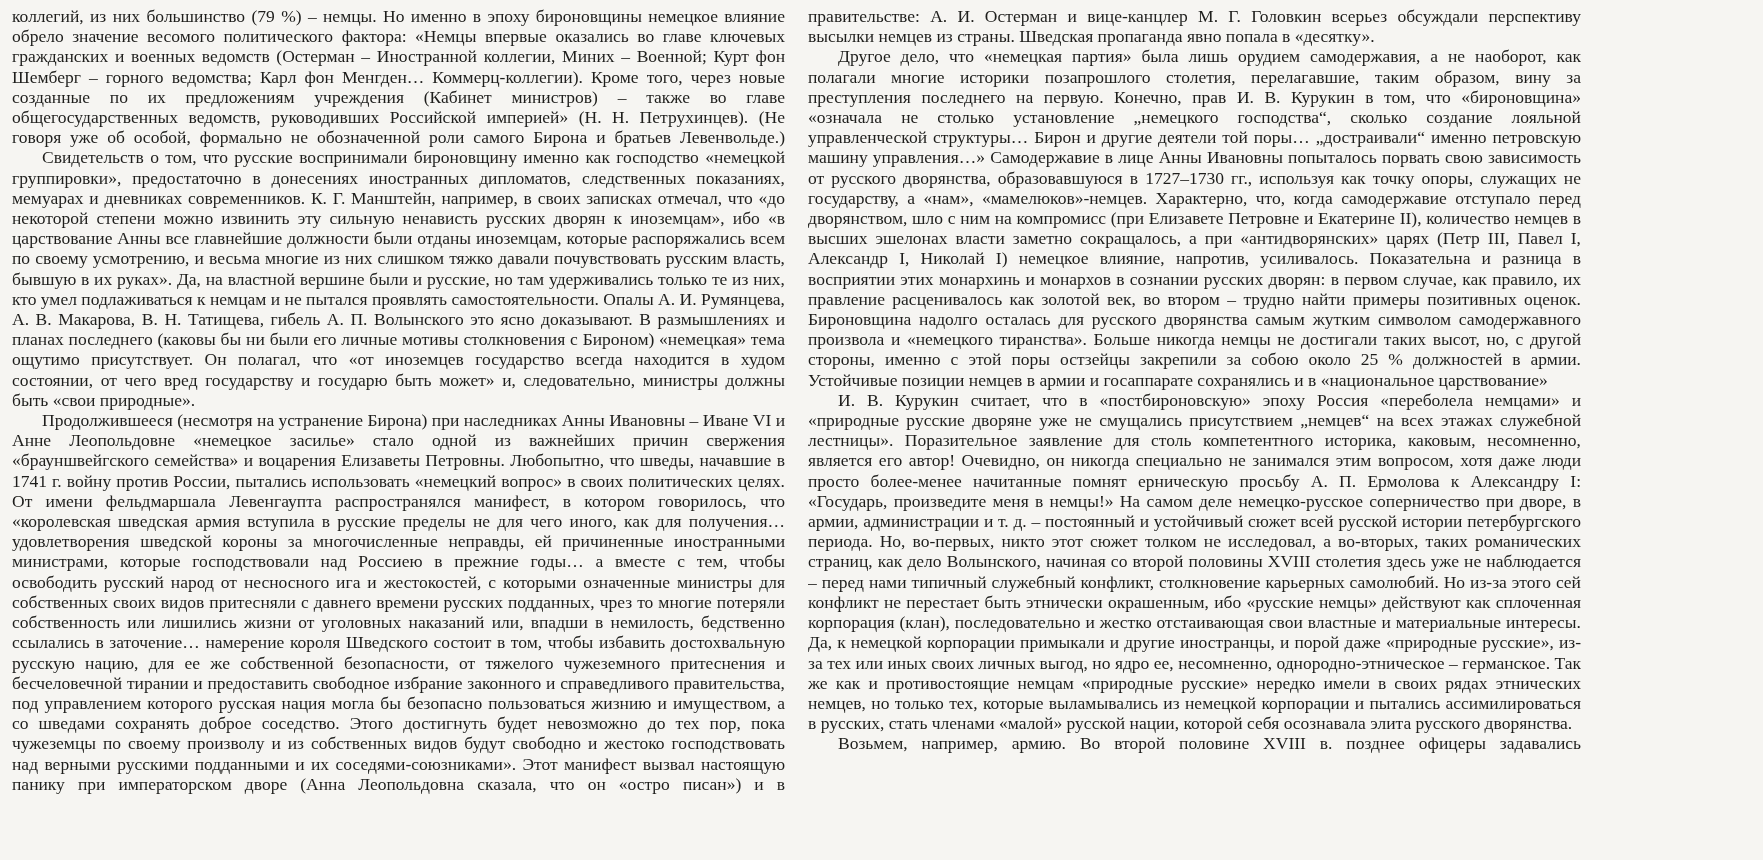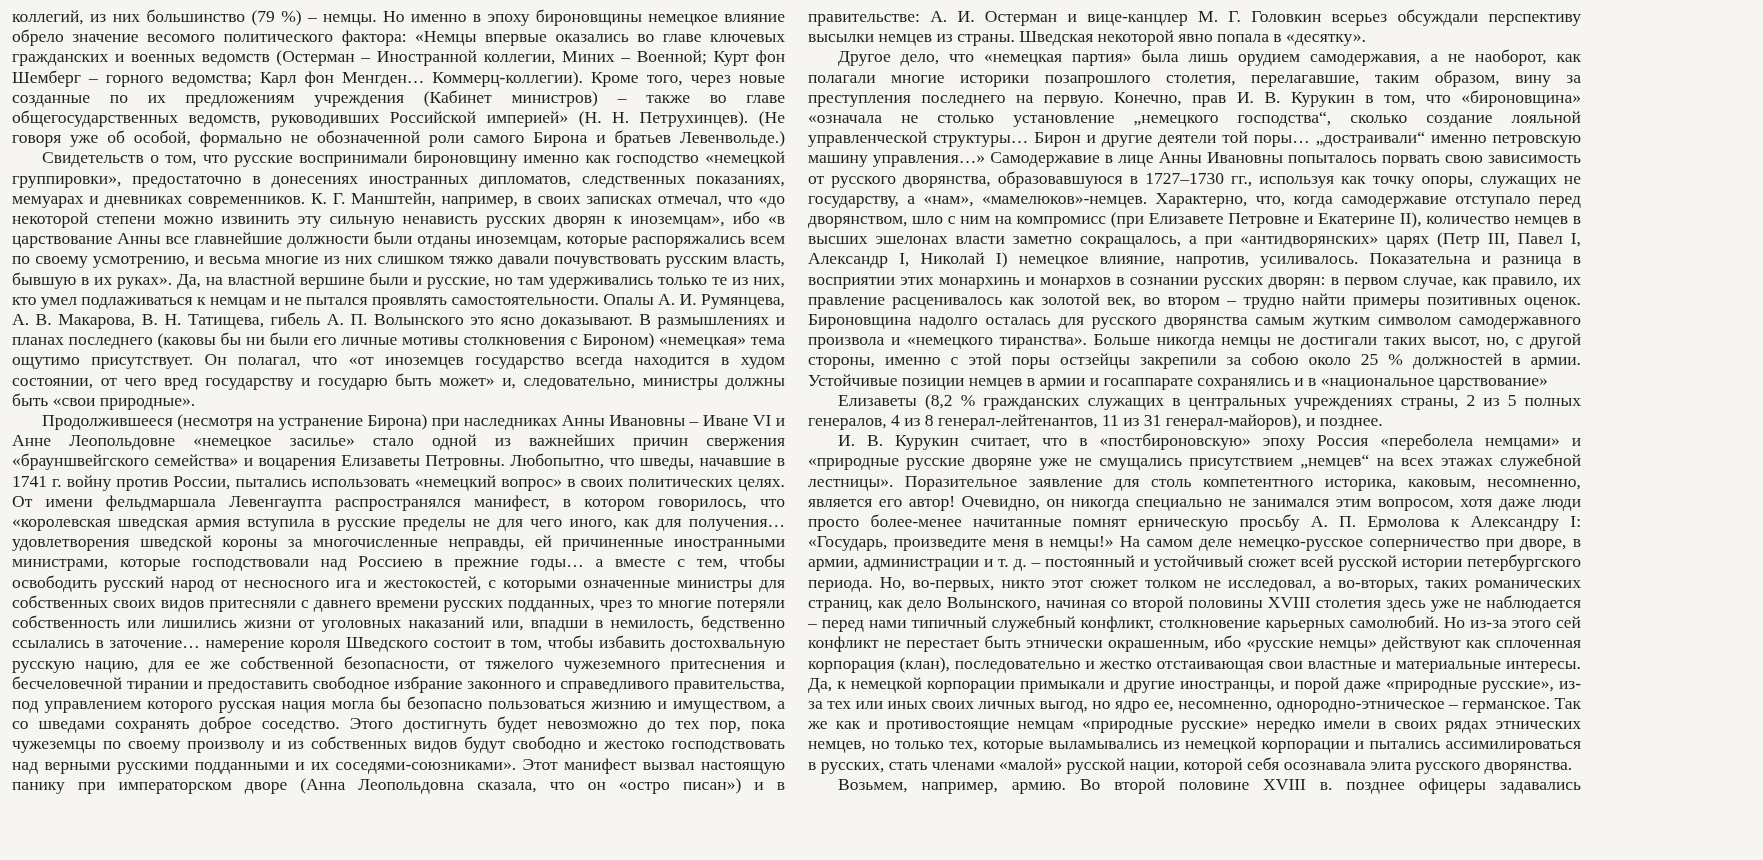--- a/index.html
+++ b/index.html
@@ -46,20 +46,19 @@
 
 <div class="page">
 
   <div class="column">
     <p class="cont">коллегий, из них большинство (79 %) – немцы. Но именно в эпоху бироновщины немецкое влияние обрело значение весомого политического фактора: «Немцы впервые оказались во главе ключевых гражданских и военных ведомств (Остерман – Иностранной коллегии, Миних – Военной; Курт фон Шемберг – горного ведомства; Карл фон Менгден… Коммерц-коллегии). Кроме того, через новые созданные по их предложениям учреждения (Кабинет министров) – также во главе общегосударственных ведомств, руководивших Российской империей» (Н. Н. Петрухинцев). (Не говоря уже об особой, формально не обозначенной роли самого Бирона и братьев Левенвольде.)</p>
     <p class="indent">Свидетельств о том, что русские воспринимали бироновщину именно как господство «немецкой группировки», предостаточно в донесениях иностранных дипломатов, следственных показаниях, мемуарах и дневниках современников. К. Г. Манштейн, например, в своих записках отмечал, что «до некоторой степени можно извинить эту сильную ненависть русских дворян к иноземцам», ибо «в царствование Анны все главнейшие должности были отданы иноземцам, которые распоряжались всем по своему усмотрению, и весьма многие из них слишком тяжко давали почувствовать русским власть, бывшую в их руках». Да, на властной вершине были и русские, но там удерживались только те из них, кто умел подлаживаться к немцам и не пытался проявлять самостоятельности. Опалы А. И. Румянцева, А. В. Макарова, В. Н. Татищева, гибель А. П. Волынского это ясно доказывают. В размышлениях и планах последнего (каковы бы ни были его личные мотивы столкновения с Бироном) «немецкая» тема ощутимо присутствует. Он полагал, что «от иноземцев государство всегда находится в худом состоянии, от чего вред государству и государю быть может» и, следовательно, министры должны быть «свои природные».</p>
     <p class="indent cont">Продолжившееся (несмотря на устранение Бирона) при наследниках Анны Ивановны – Иване VI и Анне Леопольдовне «немецкое засилье» стало одной из важнейших причин свержения «брауншвейгского семейства» и воцарения Елизаветы Петровны. Любопытно, что шведы, начавшие в 1741 г. войну против России, пытались использовать «немецкий вопрос» в своих политических целях. От имени фельдмаршала Левенгаупта распространялся манифест, в котором говорилось, что «королевская шведская армия вступила в русские пределы не для чего иного, как для получения… удовлетворения шведской короны за многочисленные неправды, ей причиненные иностранными министрами, которые господствовали над Россиею в прежние годы… а вместе с тем, чтобы освободить русский народ от несносного ига и жестокостей, с которыми означенные министры для собственных своих видов притесняли с давнего времени русских подданных, чрез то многие потеряли собственность или лишились жизни от уголовных наказаний или, впадши в немилость, бедственно ссылались в заточение… намерение короля Шведского состоит в том, чтобы избавить достохвальную русскую нацию, для ее же собственной безопасности, от тяжелого чужеземного притеснения и бесчеловечной тирании и предоставить свободное избрание законного и справедливого правительства, под управлением которого русская нация могла бы безопасно пользоваться жизнию и имуществом, а со шведами сохранять доброе соседство. Этого достигнуть будет невозможно до тех пор, пока чужеземцы по своему произволу и из собственных видов будут свободно и жестоко господствовать над верными русскими подданными и их соседями-союзниками». Этот манифест вызвал настоящую панику при императорском дворе (Анна Леопольдовна сказала, что он «остро писан») и в</p>
   </div>
 
   <div class="column">
-    <p>правительстве: А. И. Остерман и вице-канцлер М. Г. Головкин всерьез обсуждали перспективу высылки немцев из страны. Шведская некоторой явно попала в «десятку».</p>
+    <p>правительстве: А. И. Остерман и вице-канцлер М. Г. Головкин всерьез обсуждали перспективу высылки немцев из страны. Шведская пропаганда явно попала в «десятку».</p>
     <p class="indent">Другое дело, что «немецкая партия» была лишь орудием самодержавия, а не наоборот, как полагали многие историки позапрошлого столетия, перелагавшие, таким образом, вину за преступления последнего на первую. Конечно, прав И. В. Курукин в том, что «бироновщина» «означала не столько установление „немецкого господства“, сколько создание лояльной управленческой структуры… Бирон и другие деятели той поры… „достраивали“ именно петровскую машину управления…» Самодержавие в лице Анны Ивановны попыталось порвать свою зависимость от русского дворянства, образовавшуюся в 1727–1730 гг., используя как точку опоры, служащих не государству, а «нам», «мамелюков»-немцев. Характерно, что, когда самодержавие отступало перед дворянством, шло с ним на компромисс (при Елизавете Петровне и Екатерине II), количество немцев в высших эшелонах власти заметно сокращалось, а при «антидворянских» царях (Петр III, Павел I, Александр I, Николай I) немецкое влияние, напротив, усиливалось. Показательна и разница в восприятии этих монархинь и монархов в сознании русских дворян: в первом случае, как правило, их правление расценивалось как золотой век, во втором – трудно найти примеры позитивных оценок. Бироновщина надолго осталась для русского дворянства самым жутким символом самодержавного произвола и «немецкого тиранства». Больше никогда немцы не достигали таких высот, но, с другой стороны, именно с этой поры остзейцы закрепили за собою около 25 % должностей в армии. Устойчивые позиции немцев в армии и госаппарате сохранялись и в «национальное царствование»</p>
-    <p class="indent">Елизаветы (8,2 % гражданских служащих в центральных учреждениях страны, 2 из 5 полных генералов, 4 из 8 генерал-лейтенантов, 11 из 31 генерал-майоров), и позднее.</p>
     <p class="indent">И. В. Курукин считает, что в «постбироновскую» эпоху Россия «переболела немцами» и «природные русские дворяне уже не смущались присутствием „немцев“ на всех этажах служебной лестницы». Поразительное заявление для столь компетентного историка, каковым, несомненно, является его автор! Очевидно, он никогда специально не занимался этим вопросом, хотя даже люди просто более-менее начитанные помнят ерническую просьбу А. П. Ермолова к Александру I: «Государь, произведите меня в немцы!» На самом деле немецко-русское соперничество при дворе, в армии, администрации и т. д. – постоянный и устойчивый сюжет всей русской истории петербургского периода. Но, во-первых, никто этот сюжет толком не исследовал, а во-вторых, таких романических страниц, как дело Волынского, начиная со второй половины XVIII столетия здесь уже не наблюдается – перед нами типичный служебный конфликт, столкновение карьерных самолюбий. Но из-за этого сей конфликт не перестает быть этнически окрашенным, ибо «русские немцы» действуют как сплоченная корпорация (клан), последовательно и жестко отстаивающая свои властные и материальные интересы. Да, к немецкой корпорации примыкали и другие иностранцы, и порой даже «природные русские», из-за тех или иных своих личных выгод, но ядро ее, несомненно, однородно-этническое – германское. Так же как и противостоящие немцам «природные русские» нередко имели в своих рядах этнических немцев, но только тех, которые выламывались из немецкой корпорации и пытались ассимилироваться в русских, стать членами «малой» русской нации, которой себя осознавала элита русского дворянства.</p>
     <p class="indent cont">Возьмем, например, армию. Во второй половине XVIII в. позднее офицеры задавались</p>
   </div>
 
 </div>
 
 </body></html>

